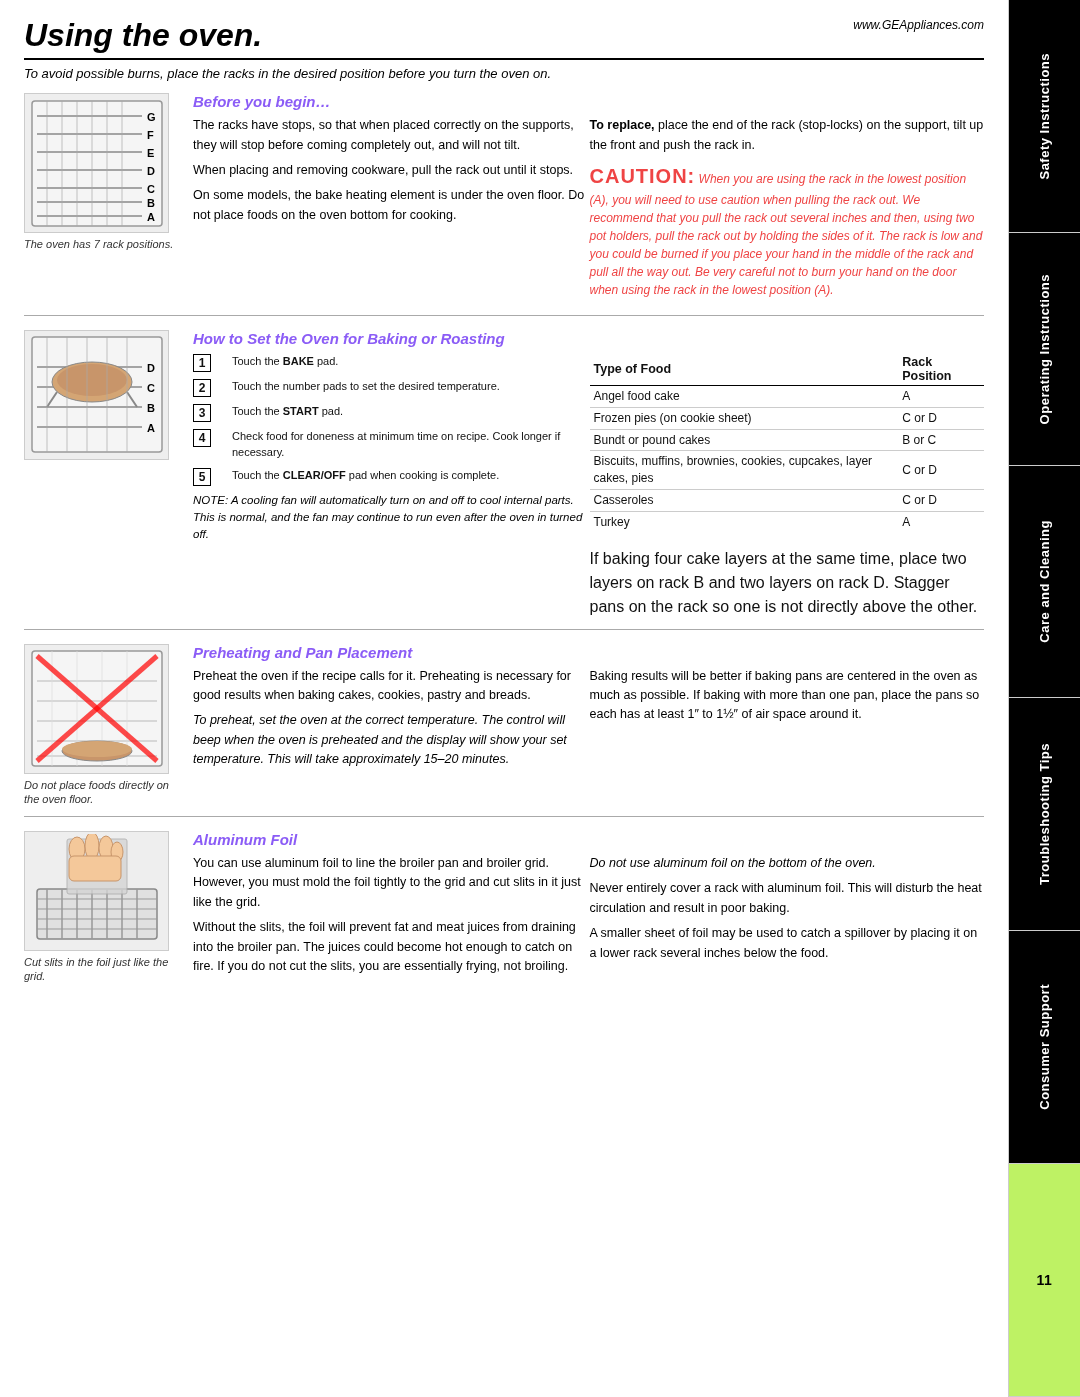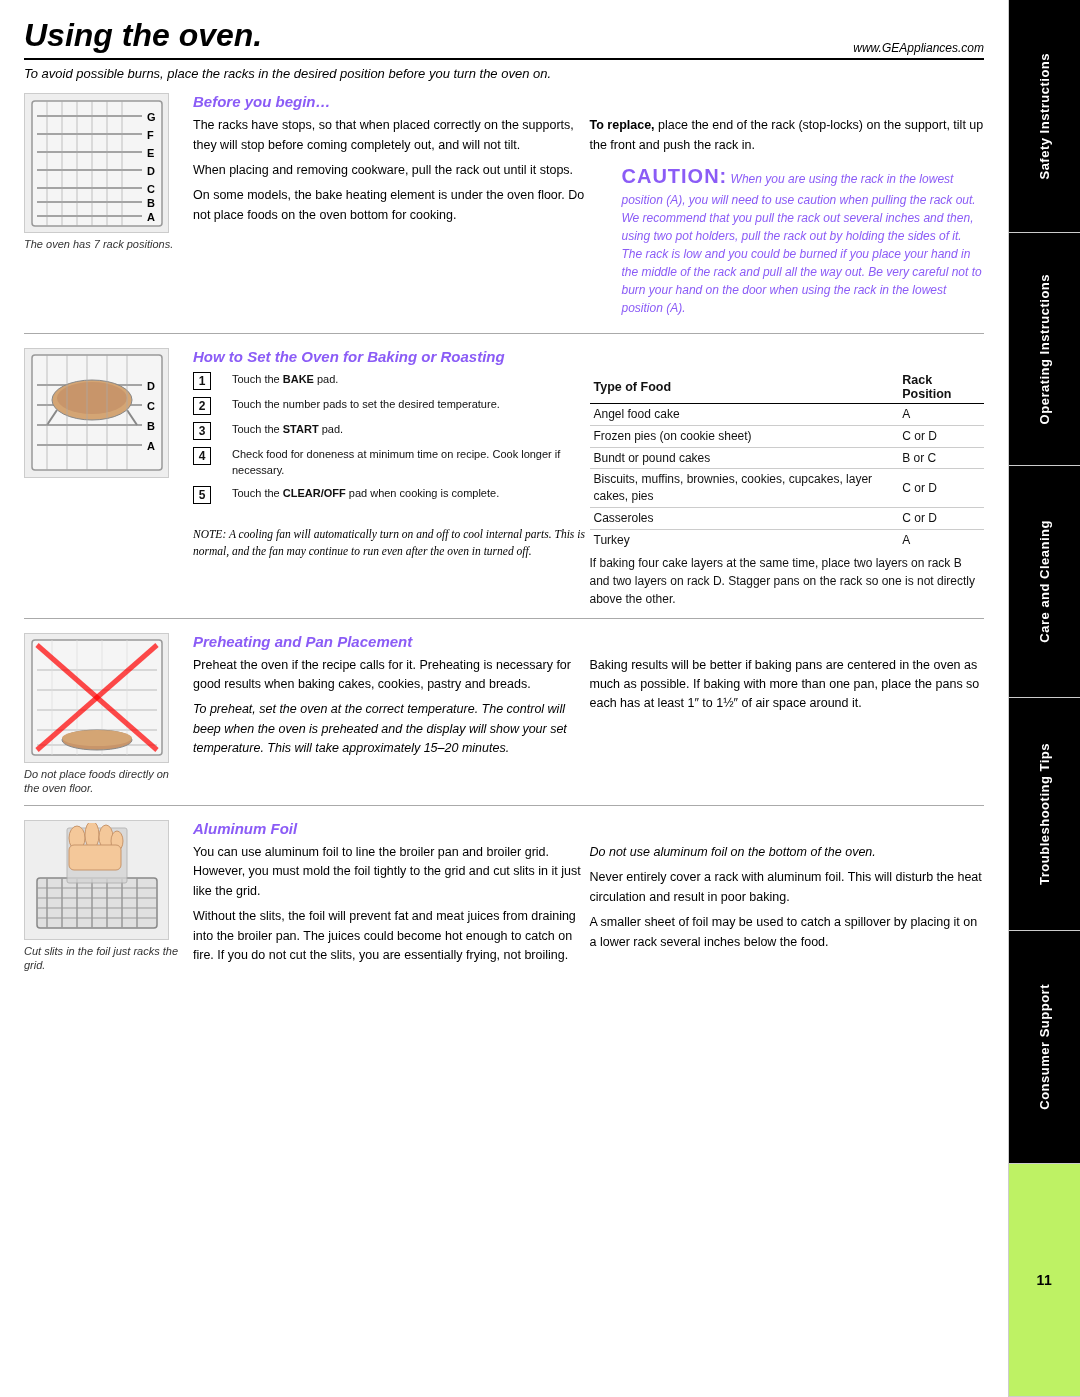--- a/index.html
+++ b/index.html
@@ -26,21 +26,20 @@
       font-weight: 900;
       color: #000;
       line-height: 1.1;
       margin-bottom: 2px;
       display: inline-block;
     }
 
     .header-row {
       display: flex;
       justify-content: space-between;
-      align-items: flex-end;
       border-bottom: 2px solid #000;
       padding-bottom: 3px;
       margin-bottom: 6px;
     }
 
     .website-url {
       font-size: 12px;
       font-style: italic;
       color: #000;
     }
@@ -123,22 +122,21 @@
     }
 
     .col-right {
       flex: 1;
     }
 
     
     .caution-block {
       font-size: 12px;
       line-height: 1.5;
-      color: #8b5cf6;
-      margin-left: 32px;
+      color: #ef4444;
     }
 
     .caution-title {
       font-size: 20px;
       font-weight: 900;
       letter-spacing: 1px;
       text-transform: uppercase;
     }
 
     
@@ -197,22 +195,21 @@
       font-size: 11px;
       line-height: 1.5;
       margin-left: 15px;
     }
 
     .note-italic {
       font-size: 11.5px;
       font-style: italic;
       line-height: 1.5;
       color: #000;
-      margin-top: 22px;
-      font-family: Liberation Serif, serif;
+      margin-top: 6px;
     }
 
     
     .food-table {
       width: 100%;
       border-collapse: collapse;
       font-size: 12px;
     }
 
     .food-table th {
@@ -228,22 +225,22 @@
       border-bottom: 0.5px solid #ccc;
       font-size: 12px;
       line-height: 1.4;
     }
 
     .food-table tr:last-child td {
       border-bottom: none;
     }
 
     .table-note {
-      font-size: 12px;
-      margin-top: 3px;
+      font-size: 16px;
+      margin-top: 14px;
       line-height: 1.5;
     }
 
     
     .preheat-section {
       display: flex;
       gap: 14px;
       margin-bottom: 14px;
       border-bottom: 1px solid #aaa;
       padding-bottom: 10px;
@@ -575,21 +572,21 @@
 
           <rect x="40" y="5" width="60" height="55" rx="2" fill="#d4d4d4" stroke="#aaa" stroke-width="1" opacity="0.8"></rect>
 
           <ellipse cx="50" cy="15" rx="8" ry="12" fill="#f4c89a" stroke="#c8956a" stroke-width="1"></ellipse>
           <ellipse cx="65" cy="12" rx="7" ry="14" fill="#f4c89a" stroke="#c8956a" stroke-width="1"></ellipse>
           <ellipse cx="79" cy="14" rx="7" ry="12" fill="#f4c89a" stroke="#c8956a" stroke-width="1"></ellipse>
           <ellipse cx="90" cy="18" rx="6" ry="10" fill="#f4c89a" stroke="#c8956a" stroke-width="1"></ellipse>
           <rect x="42" y="22" width="52" height="25" rx="5" fill="#f4c89a" stroke="#c8956a" stroke-width="1"></rect>
         </svg>
       </div>
-      <p class="img-caption">Cut slits in the foil just racks the grid.</p>
+      <p class="img-caption">Cut slits in the foil just like the grid.</p>
     </div>
 
     <div style="flex:1;">
       <h2 class="section-heading">Aluminum Foil</h2>
 
       <div class="two-col">
         <div class="col-left">
           <p class="section-text">You can use aluminum foil to line the broiler pan and broiler grid. However, you must mold the foil tightly to the grid and cut slits in it just like the grid.</p>
           <p class="section-text">Without the slits, the foil will prevent fat and meat juices from draining into the broiler pan. The juices could become hot enough to catch on fire. If you do not cut the slits, you are essentially frying, not broiling.</p>
         </div>

